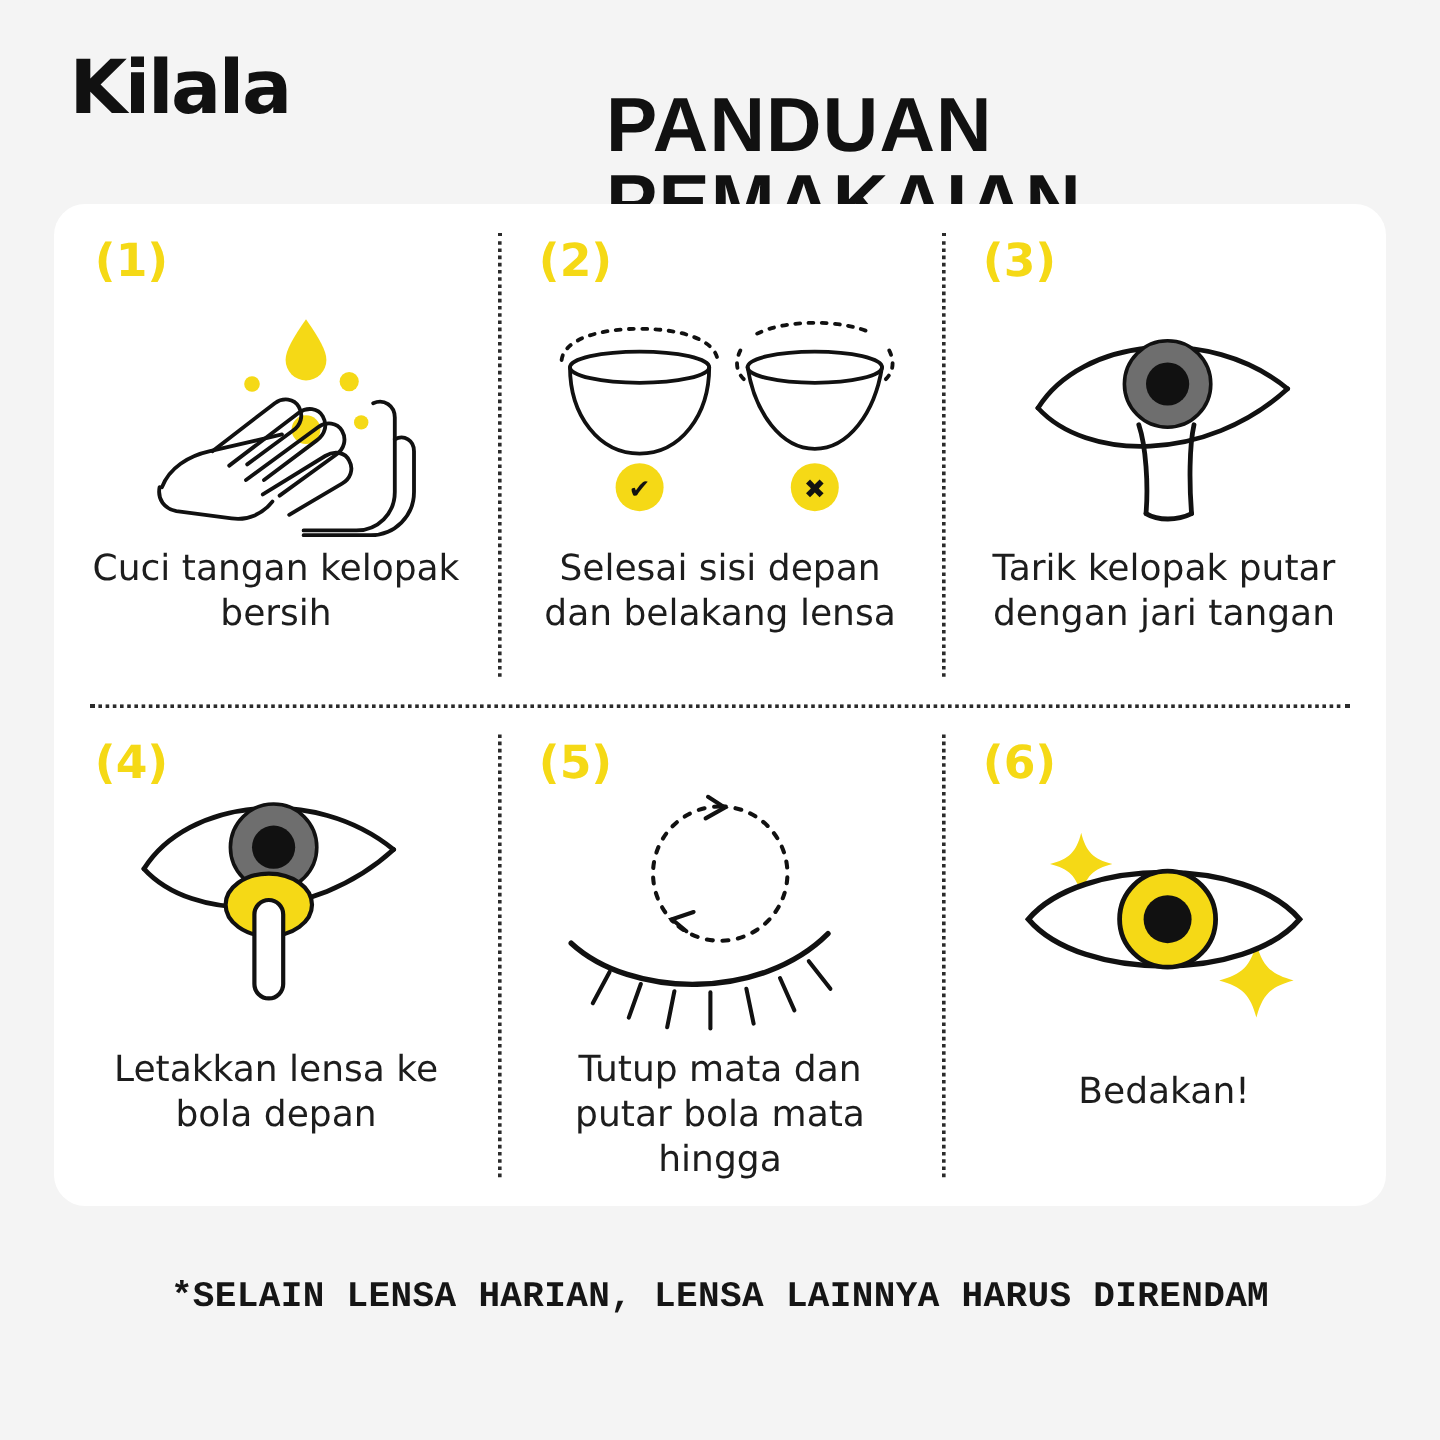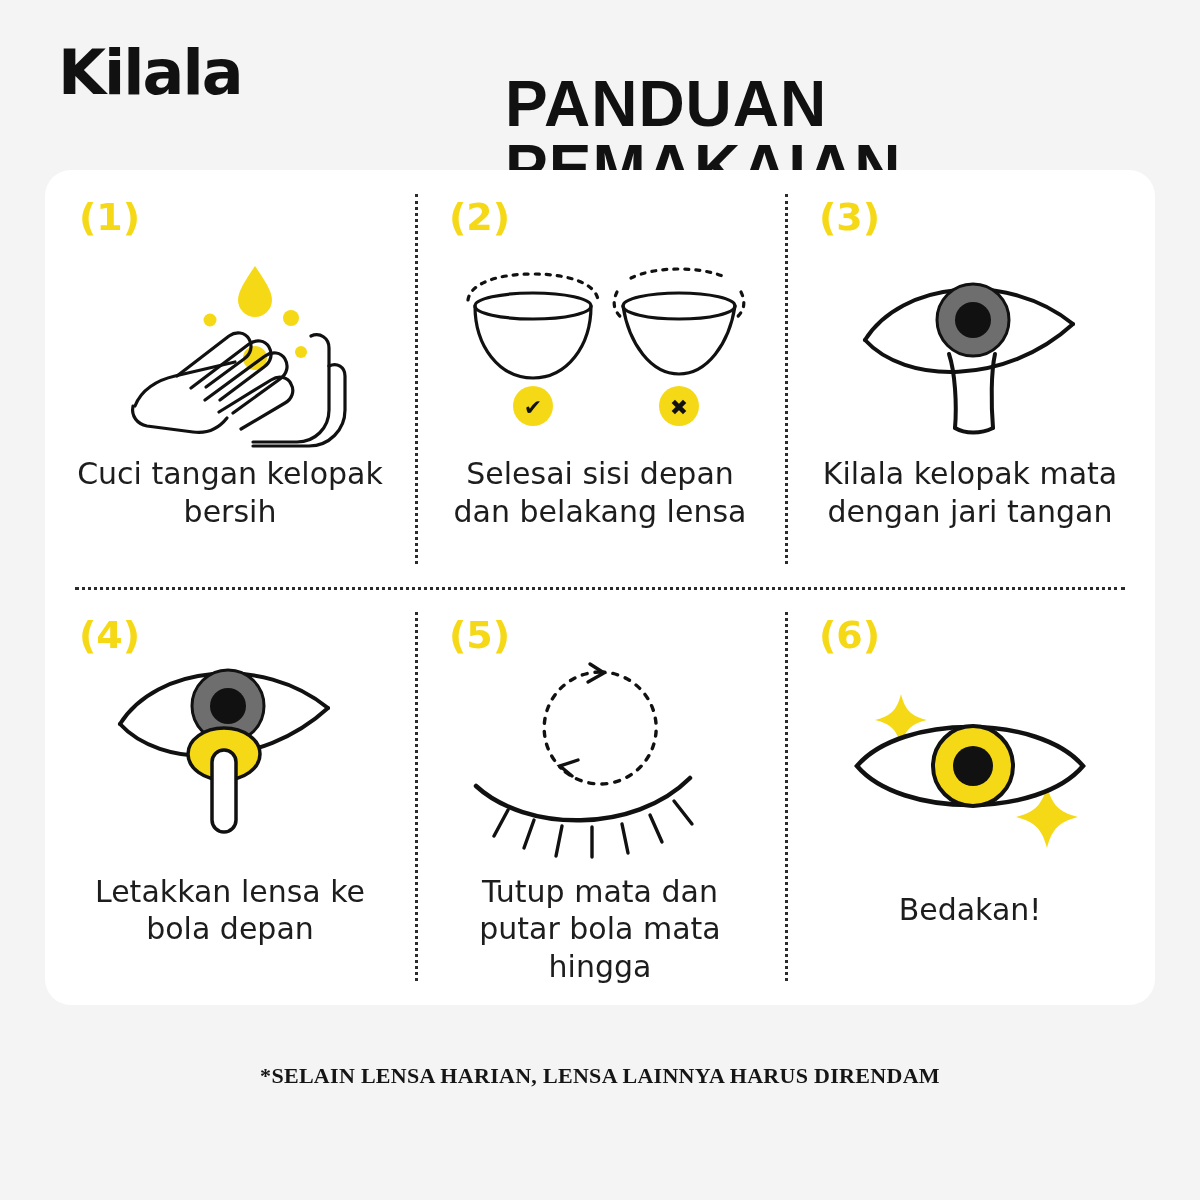--- a/index.html
+++ b/index.html
@@ -100,23 +100,23 @@
     color: #1d1d1d;
     padding: 0 10px;
   }
   .caption.single { padding-top: 18px; }
 
   
   .footer {
     position: absolute;
     left: 0; top: 1060px; width: 1200px;
     text-align: center;
-    font-family: Liberation Serif, serif;
-    font-weight: bold;
-    font-size: 22px;
+    font-family: Liberation Mono, monospace;
+    font-weight: bold;
+    font-size: 30px;
     line-height: 1.45;
     color: #151515;
     letter-spacing: 0.3px;
   }
   .footer div { white-space: nowrap; }
 </style>
 </head>
 <body>
 
 <div class="page">
@@ -187,21 +187,21 @@
             <path d="M40 92 c36 -58 142 -70 208 -16"></path>
             <path d="M40 92 c40 44 140 46 208 -16"></path>
             <circle cx="148" cy="72" r="36" fill="#6E6E6E" stroke="#111" stroke-width="3"></circle>
             <circle cx="148" cy="72" r="18" fill="#111" stroke="none"></circle>
 
             <path d="M124 106 c6 18 8 50 6 74"></path>
             <path d="M170 106 c-4 18 -4 50 -2 74"></path>
             <path d="M130 180 c10 6 26 6 38 0"></path>
           </svg>
         </div>
-        <div class="caption">Kilala kelopak mata dengan jari tangan</div>
+        <div class="caption">Tarik kelopak putar dengan jari tangan</div>
       </div>
 
       <div class="cell">
         <div class="step-num">(4)</div>
         <div class="art">
           <svg width="280" height="215" viewBox="0 0 280 215" fill="none" stroke="#111" stroke-width="4" stroke-linecap="round">
             <path d="M30 66 c36 -58 142 -70 208 -16"></path>
             <path d="M30 66 c40 44 140 46 208 -16"></path>
             <circle cx="138" cy="48" r="36" fill="#6E6E6E" stroke="#111" stroke-width="3"></circle>
             <circle cx="138" cy="48" r="18" fill="#111" stroke="none"></circle>

